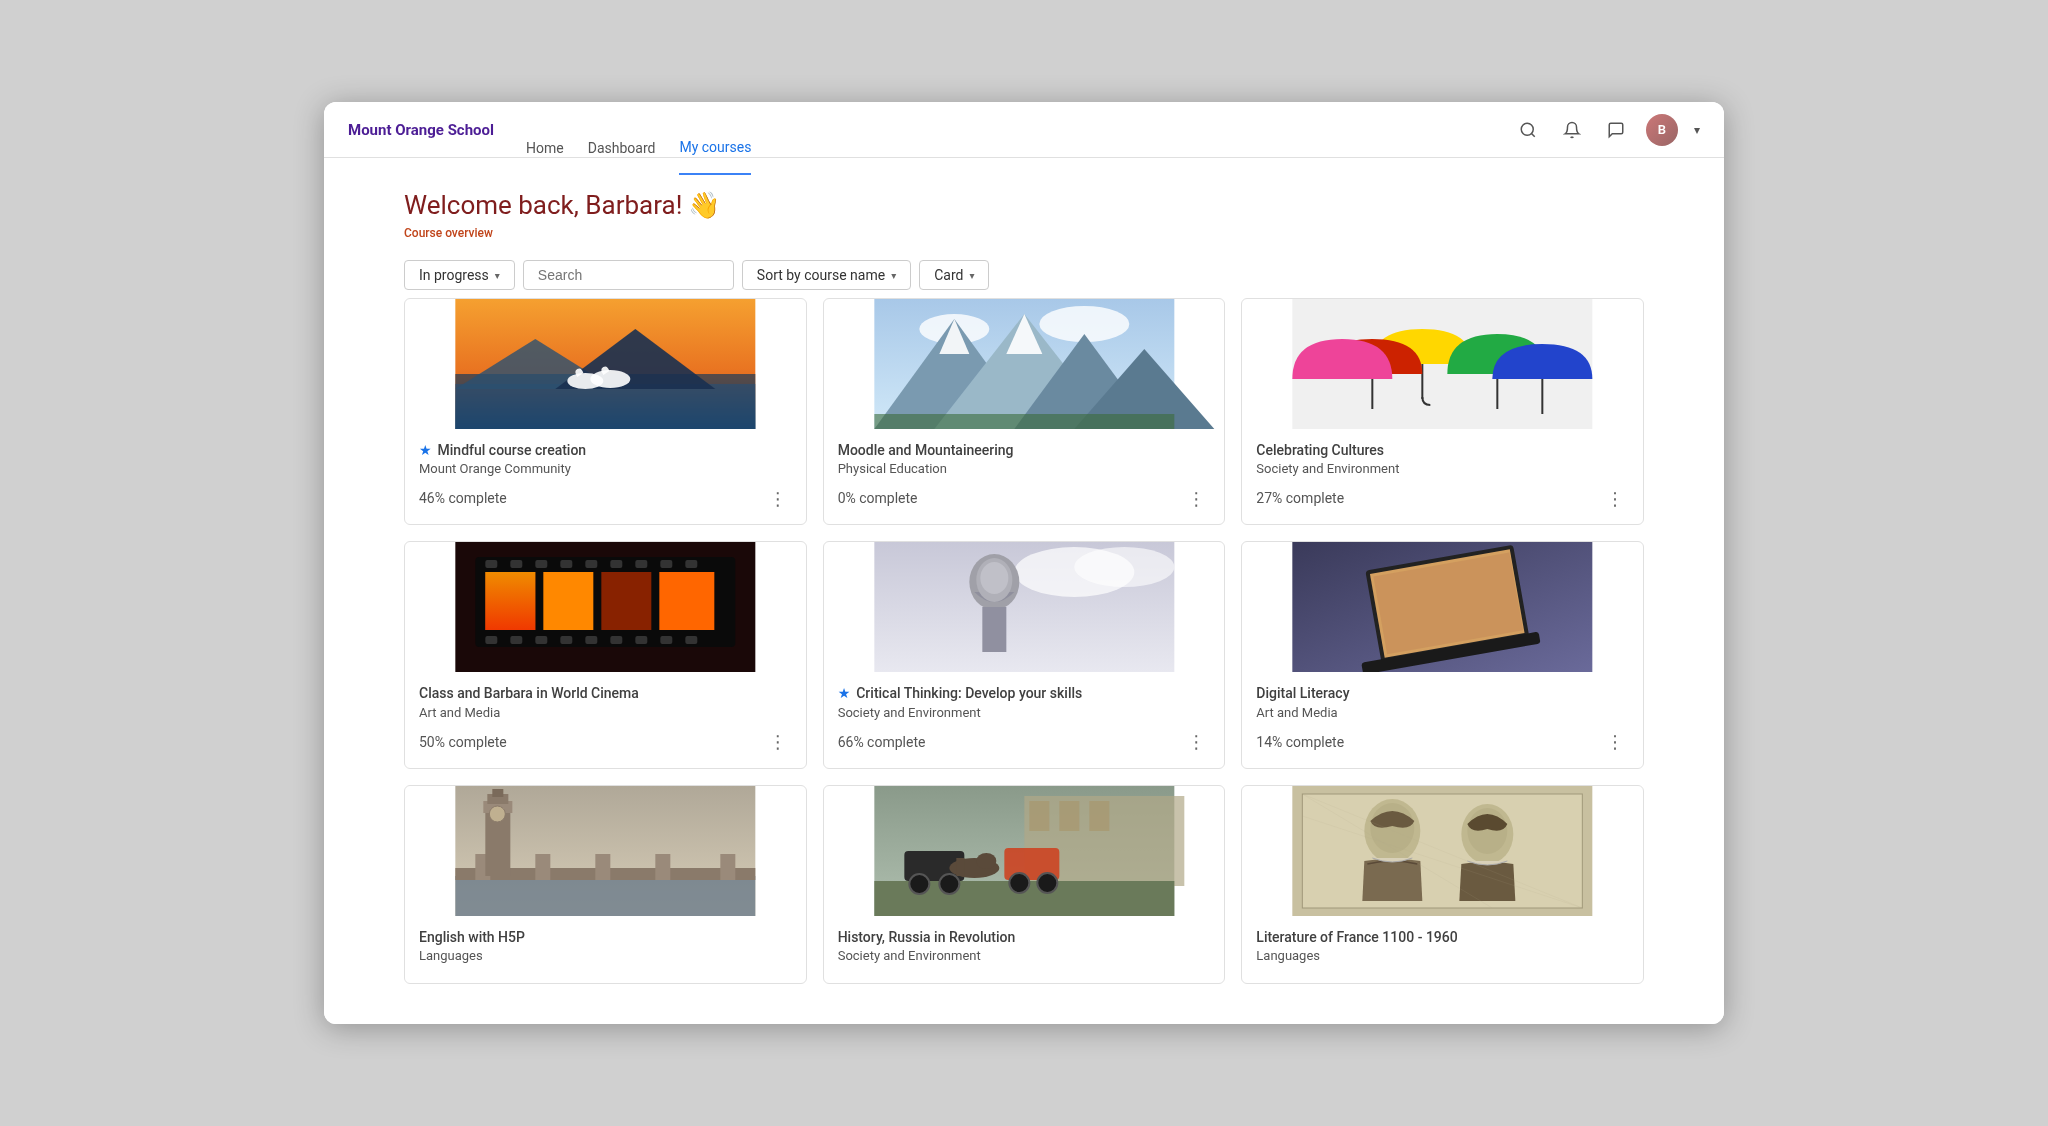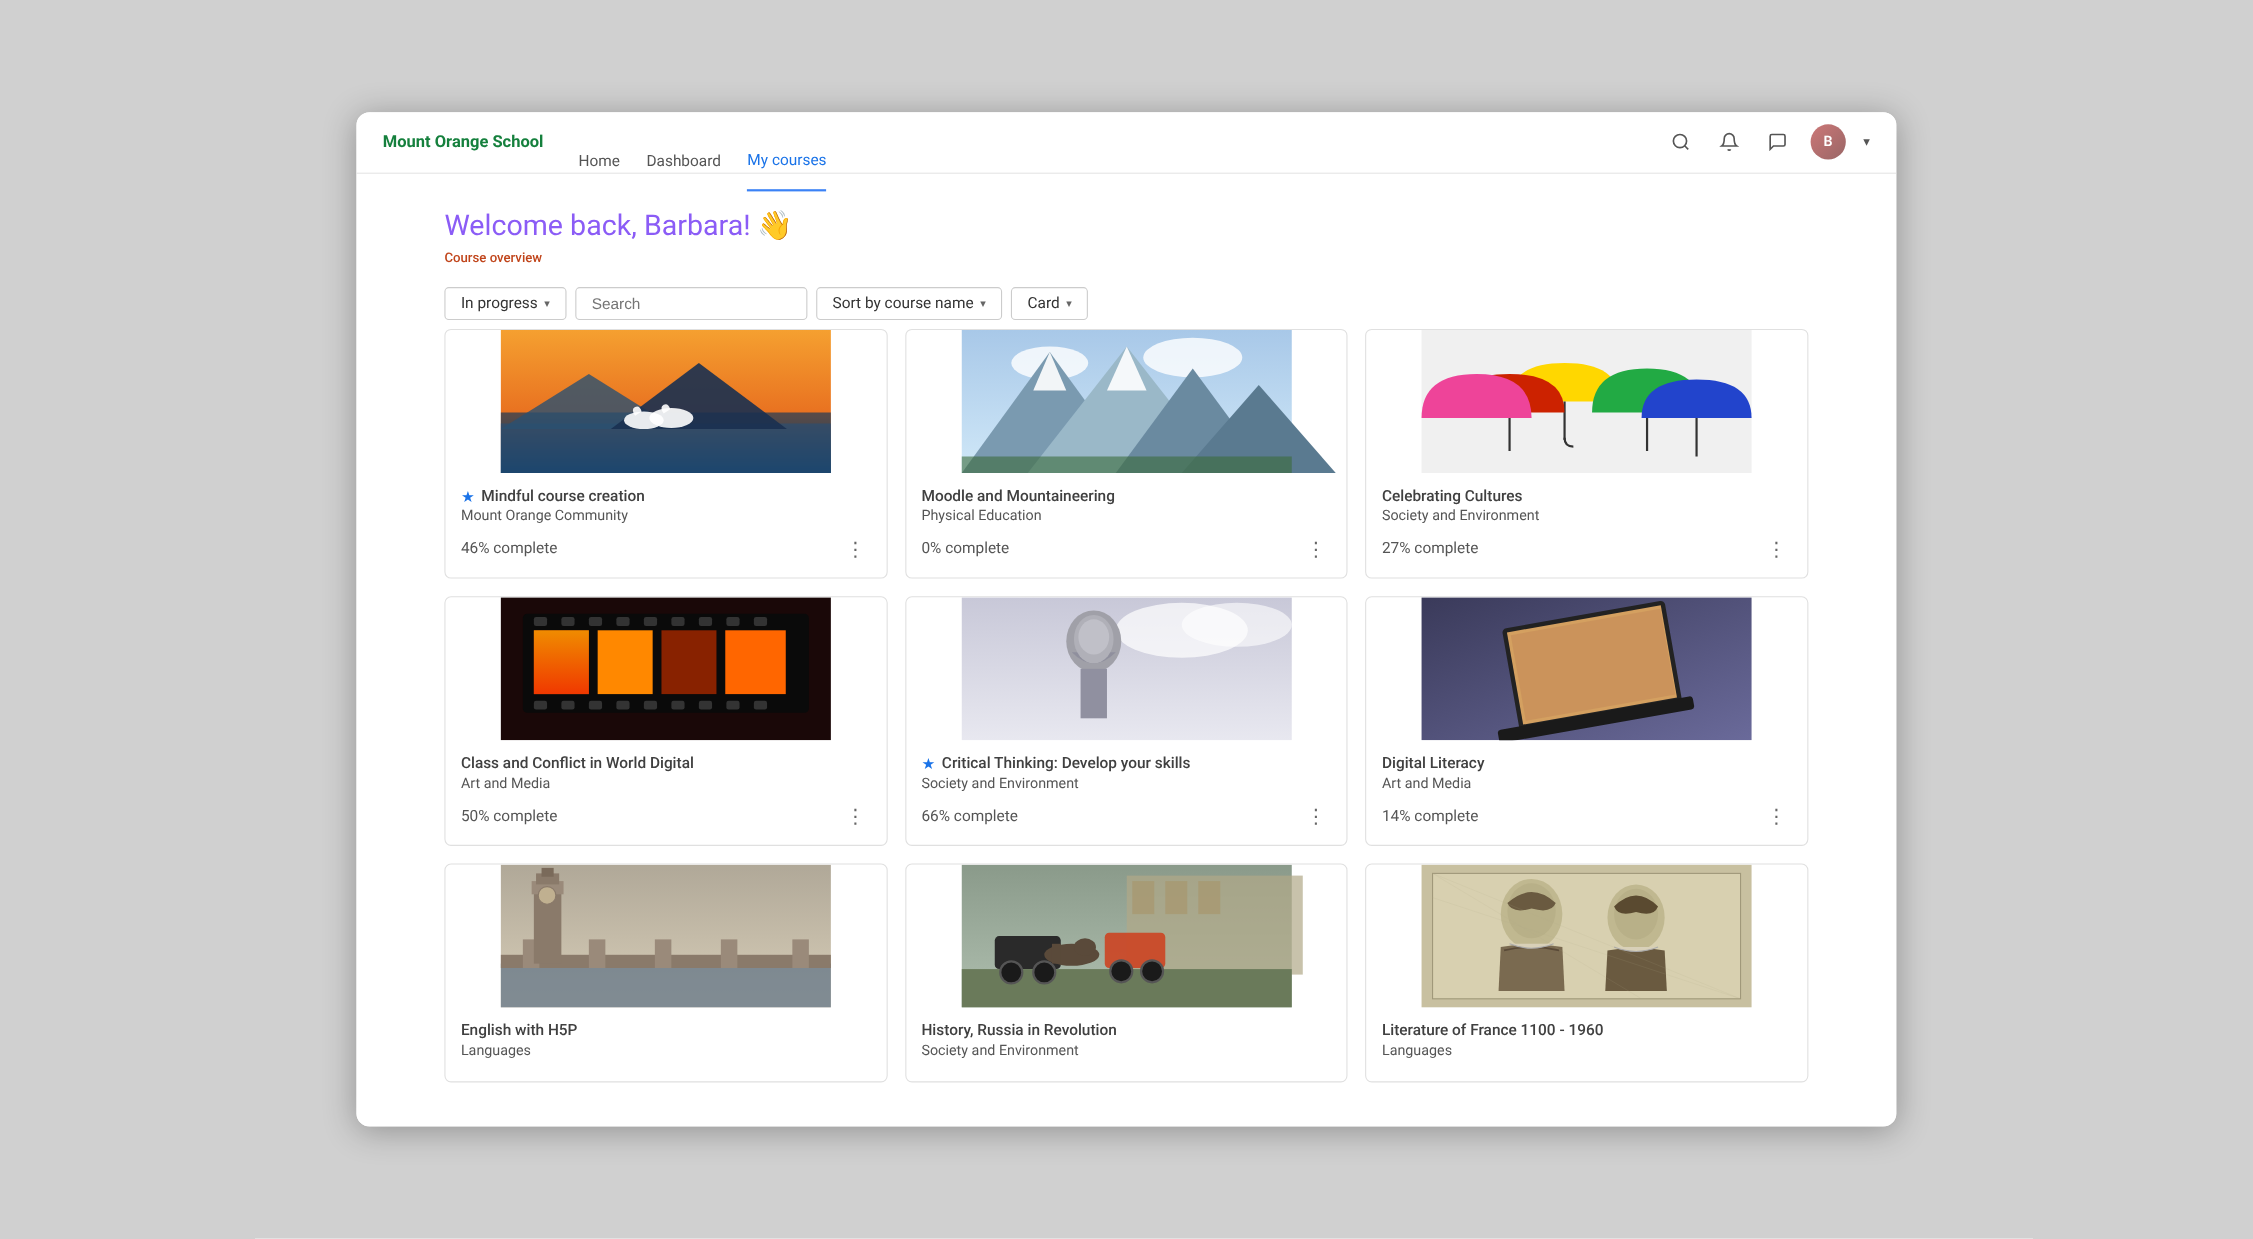--- a/index.html
+++ b/index.html
@@ -25,21 +25,21 @@
       display: flex;
       align-items: center;
       padding: 0 24px;
       height: 56px;
       border-bottom: 1px solid #e0e0e0;
       background: #fff;
     }
     .navbar-brand {
       font-weight: 700;
       font-size: 15px;
-      color: #15803d;
+      color: #4c1d95;
       margin-right: 32px;
       white-space: nowrap;
       text-align: center;
     }
     .navbar-nav {
       display: flex;
       gap: 24px;
       align-items: center;
       margin-top: 36px;
     }
@@ -85,21 +85,21 @@
     }
     
     .main-content {
       padding: 32px 80px 40px 80px;
       background: #fff;
       min-height: 700px;
     }
     .welcome-title {
       font-size: 26px;
       font-weight: 400;
-      color: #8b5cf6;
+      color: #7f1d1d;
       margin-bottom: 6px;
     }
     .section-title {
       font-size: 12px;
       color: #c0441a;
       font-weight: 500;
       margin-bottom: 20px;
     }
     
     .filter-bar {
@@ -391,21 +391,21 @@
               <linearGradient id="sun1" x1="0%" y1="100%" x2="0%" y2="0%">
         <stop offset="0%" style="stop-color:#ff3300"></stop>
         <stop offset="100%" style="stop-color:#ffaa00"></stop>
       </linearGradient>
             </defs>
       <rect x="30" y="30" width="50" height="58" fill="url(#sun1)" opacity="0.7"></rect>
     </svg>
     <div class="course-info">
       <div class="course-title-row">
 
-        <a class="course-title">Class and Conflict in World Digital</a>
+        <a class="course-title">Class and Barbara in World Cinema</a>
       </div>
       <div class="course-category">Art and Media</div>
       <div class="course-footer">
         <span class="progress-text">50% complete</span>
         <div class="more-btn">⋮</div>
        </div>
     </div>
   </div>
         <div class="course-card">
     <svg class="course-img-placeholder" viewBox="0 0 300 130" xmlns="http://www.w3.org/2000/svg">

